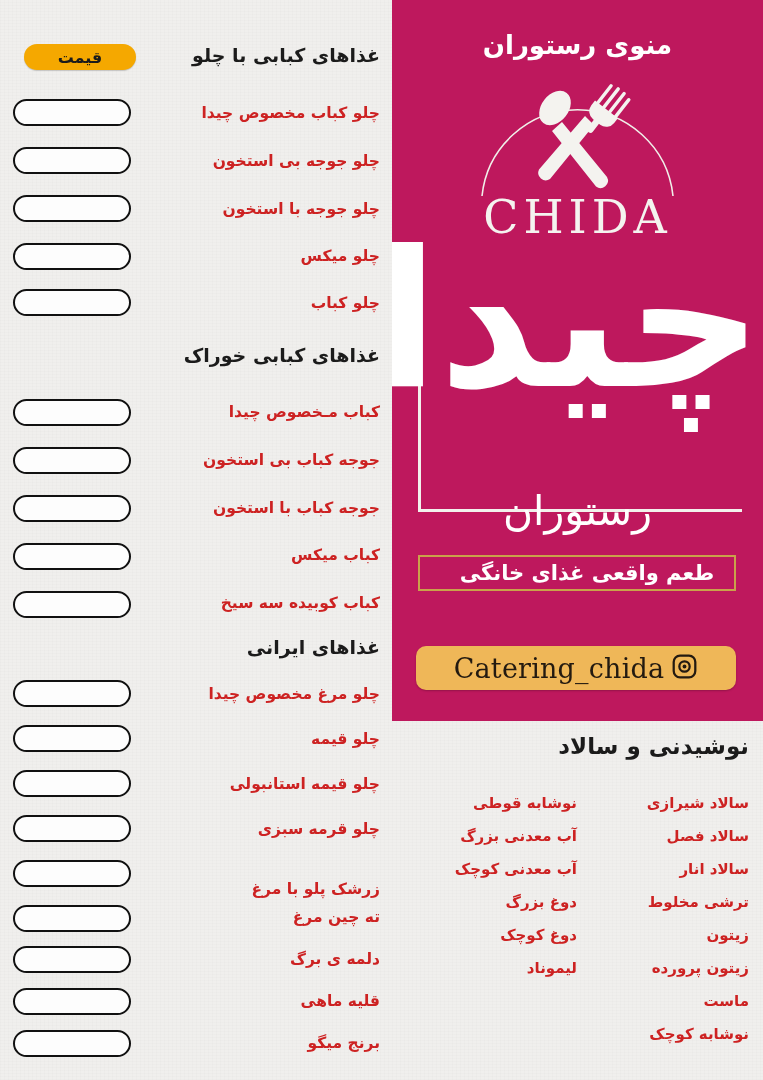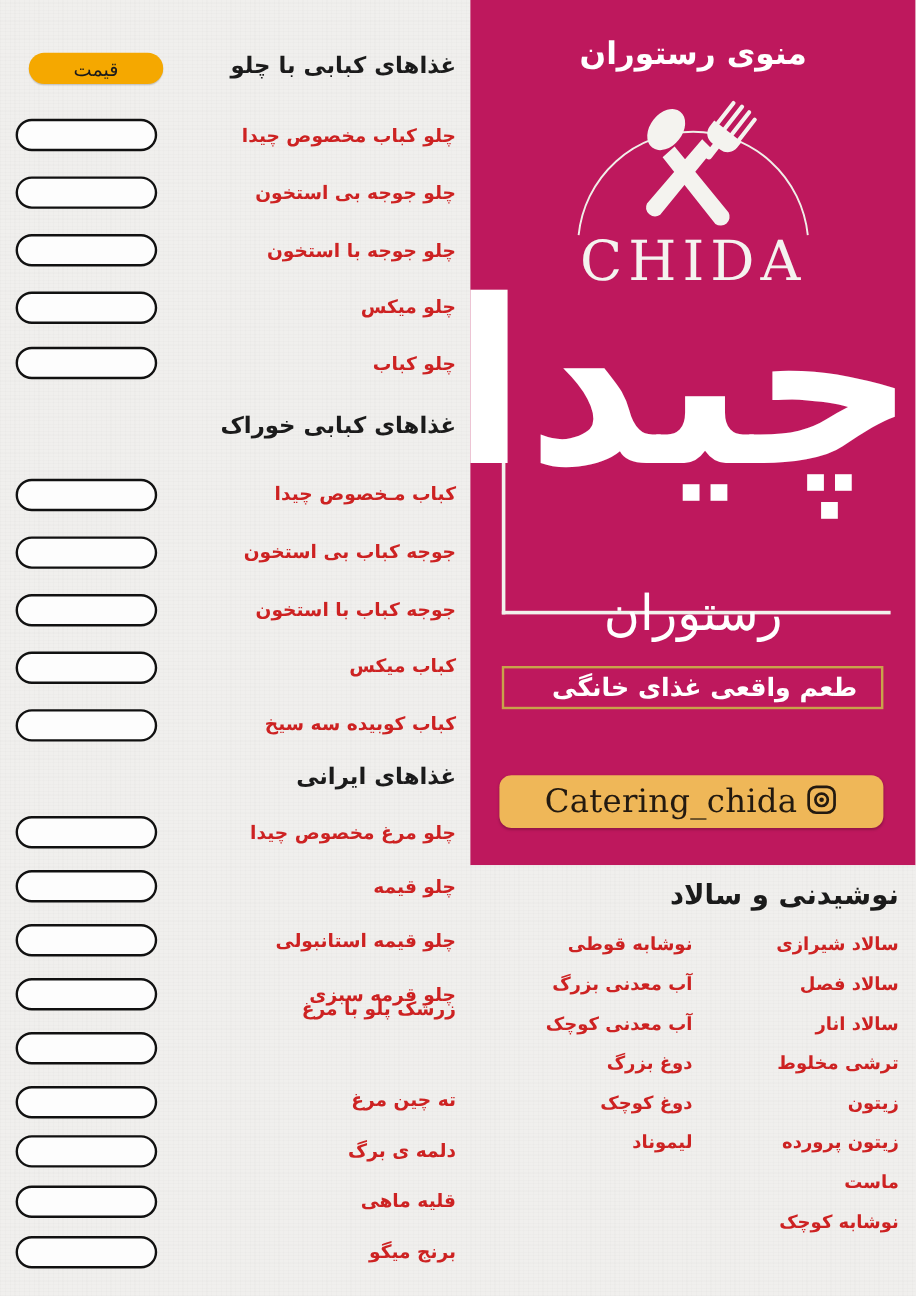--- a/index.html
+++ b/index.html
@@ -24,21 +24,21 @@
     position:absolute;left:0;top:0;width:392px;height:1080px;
   }
   .price-col{position:absolute;left:0;top:0;width:148px;height:1080px;}
   .items-col{position:absolute;left:148px;top:0;width:244px;height:1080px;}
 
   .price-badge{
     position:absolute;right:12px;top:44px;
     width:112px;height:26px;border-radius:13px;
     background:#F5A800;
     display:flex;align-items:center;justify-content:center;
-    color:#1b1b1b;font-size:16px;font-weight:normal;
+    color:#1b1b1b;font-size:16px;font-weight:bold;
     box-shadow:0 1px 1px rgba(0,0,0,.18);
   }
   .price-box{
     position:absolute;left:13px;
     width:118px;height:27px;border-radius:14px;
     background:#fdfdfd;border:2.2px solid #111;
     box-sizing:border-box;
   }
 
   .section-head{
@@ -103,21 +103,21 @@
   }
 
   
   #drinks-panel{
     position:absolute;left:392px;top:721px;width:371px;height:359px;
   }
   #drinks-head{
     position:absolute;right:14px;top:12px;
     color:#1b1b1b;font-size:23px;font-weight:bold;white-space:nowrap;
   }
-  .dcol{position:absolute;top:50px;}
+  .dcol{position:absolute;top:66px;}
   .dcol.right{right:14px;width:160px;text-align:right;}
   .dcol.left{right:186px;width:168px;text-align:right;}
   .dcol .d-item{
     color:#cd2222;font-size:15px;font-weight:bold;
     height:33px;line-height:33px;white-space:nowrap;letter-spacing:-.2px;
   }
 </style>
 </head>
 <body>
 
@@ -165,21 +165,21 @@
       <div class="menu-item" style="top:451px">جوجه کباب بی استخون</div>
       <div class="menu-item" style="top:499px">جوجه کباب با استخون</div>
       <div class="menu-item" style="top:546px">کباب میکس</div>
       <div class="menu-item" style="top:594px">کباب کوبیده سه سیخ</div>
 
       <div class="section-head" style="top:636px">غذاهای ایرانی</div>
       <div class="menu-item" style="top:685px">چلو مرغ مخصوص چیدا</div>
       <div class="menu-item" style="top:730px">چلو قیمه</div>
       <div class="menu-item" style="top:775px">چلو قیمه استانبولی</div>
       <div class="menu-item" style="top:820px">چلو قرمه سبزی</div>
-      <div class="menu-item" style="top:832px">زرشک پلو با مرغ</div>
+      <div class="menu-item" style="top:880px">زرشک پلو با مرغ</div>
       <div class="menu-item" style="top:908px">ته چین مرغ</div>
       <div class="menu-item" style="top:950px">دلمه ی برگ</div>
       <div class="menu-item" style="top:992px">قلیه ماهی</div>
       <div class="menu-item" style="top:1034px">برنج میگو</div>
     </div>
   </div>
 
   <div id="brand-panel">
 
     <div id="brand-title">منوی رستوران</div>

